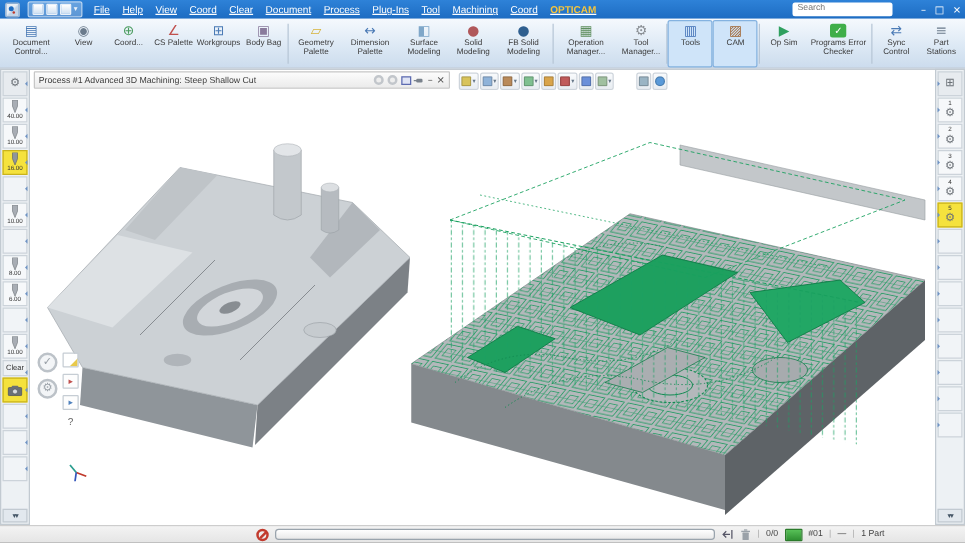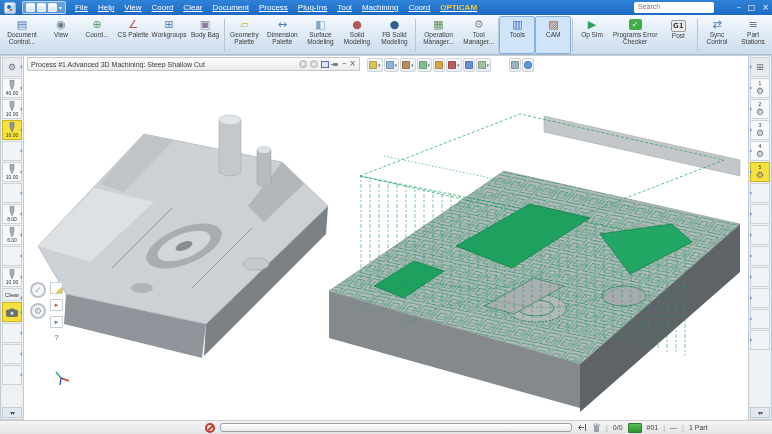--- a/index.html
+++ b/index.html
@@ -224,24 +224,20 @@
     </div>
     <div class="rdiv"></div>
     <div class="rbtn">
       <span class="ico" style="color:#2fa05f">▶</span>
       <span>Op Sim</span>
     </div>
     <div class="rbtn">
       <span class="ico checkchip">✓</span>
       <span>Programs Error Checker</span>
     </div>
-    <div class="rbtn">
-      <span class="ico g1">G1</span>
-      <span>Post</span>
-    </div>
     <div class="rdiv"></div>
     <div class="rbtn">
       <span class="ico" style="color:#4a7ab5">⇄</span>
       <span>Sync Control</span>
     </div>
     <div class="rbtn">
       <span class="ico" style="color:#6b7b8c">≡</span>
       <span>Part Stations</span>
     </div>
   </div>

